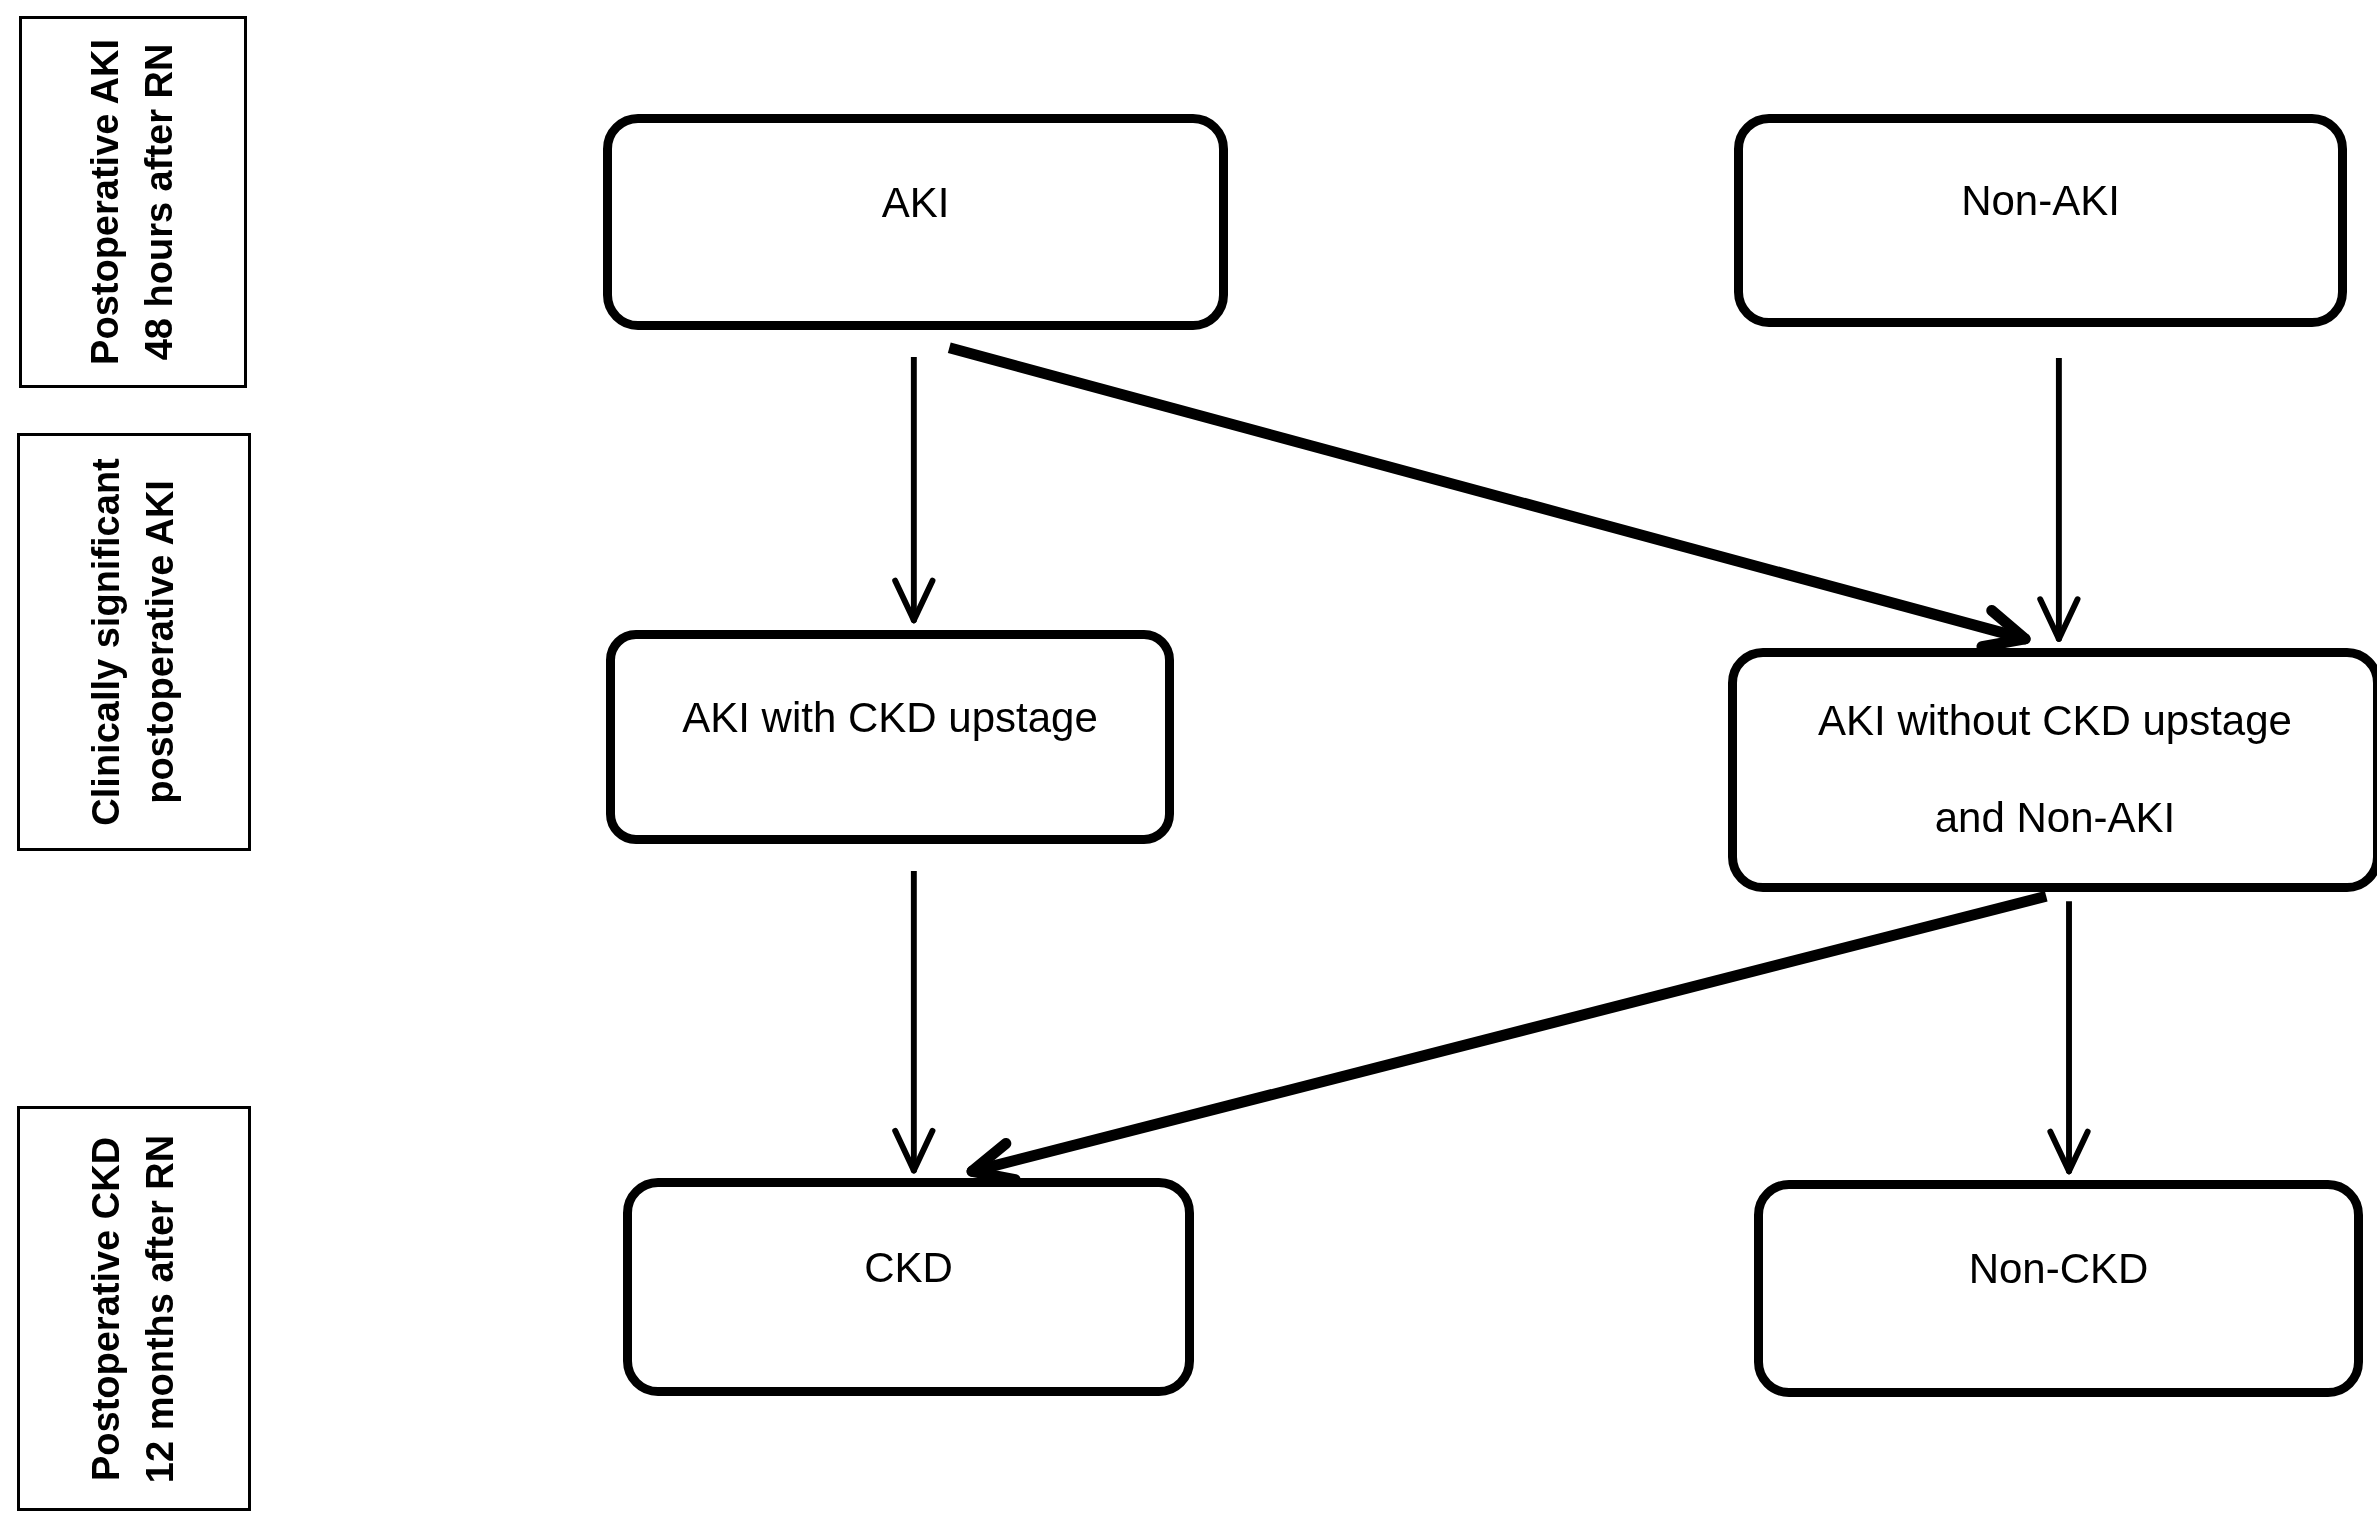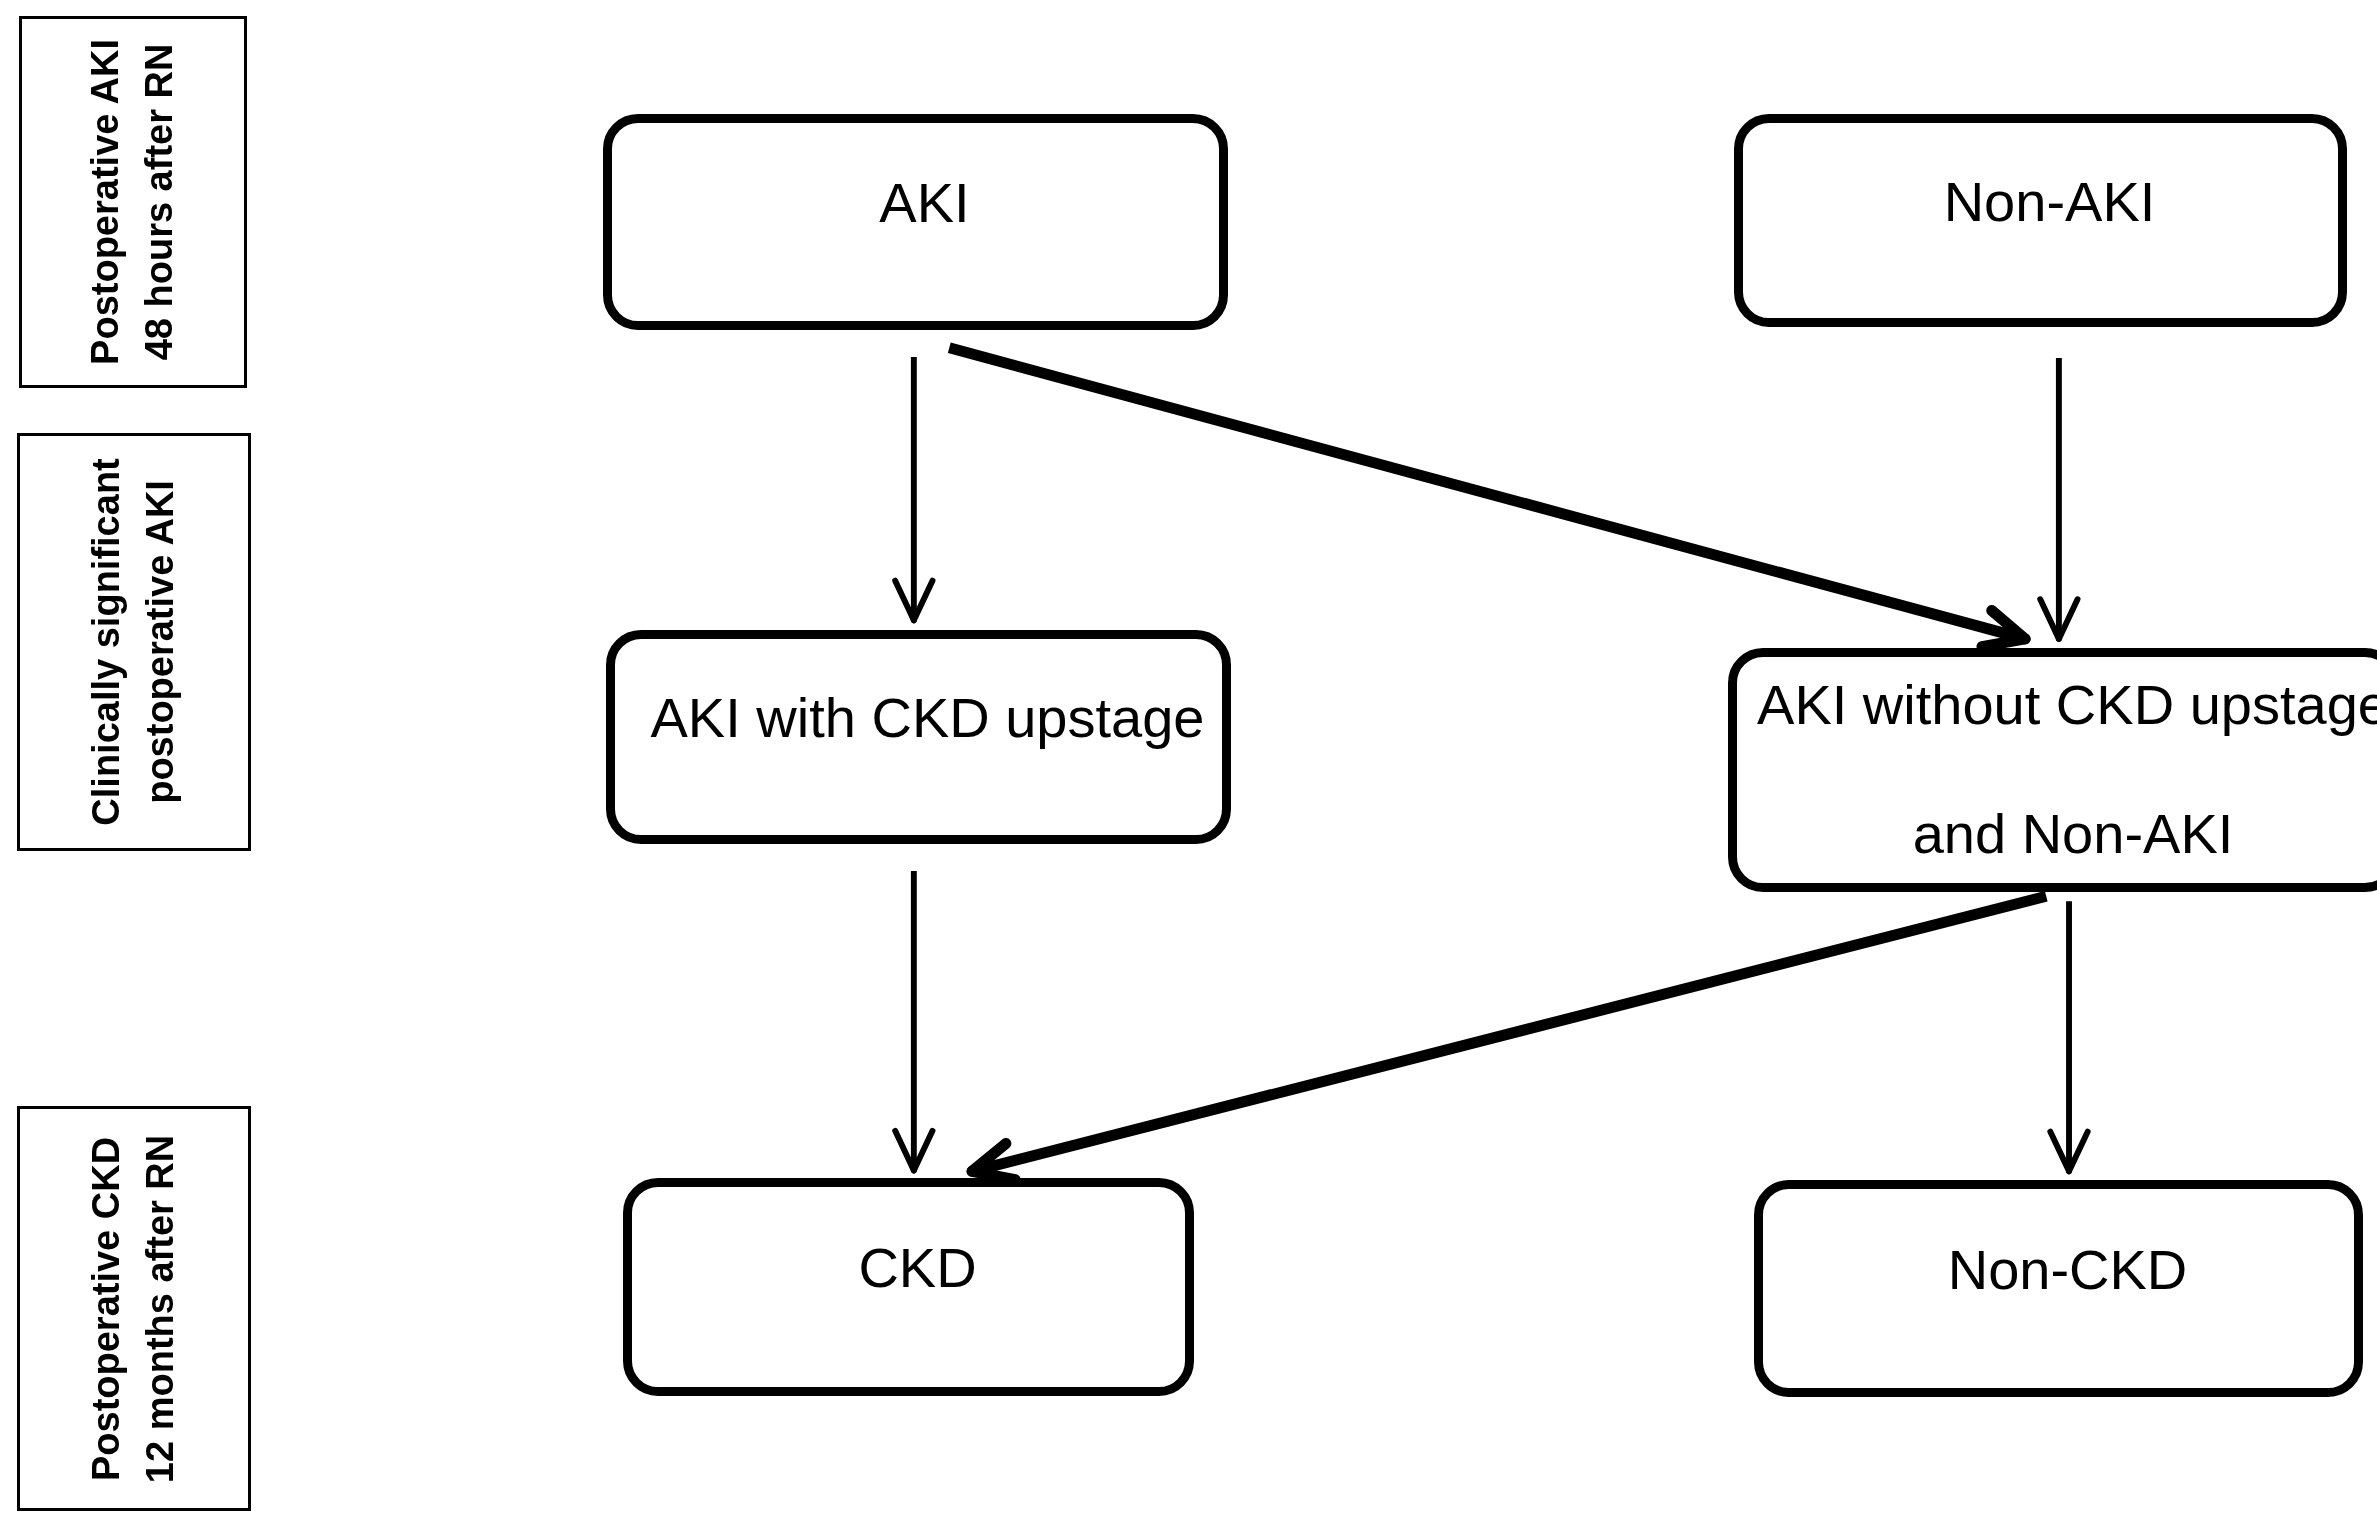--- a/index.html
+++ b/index.html
@@ -15,21 +15,21 @@
   .vlabel{
     transform:rotate(-90deg);
     font-weight:bold;font-size:38px;line-height:1.42;
     text-align:center;white-space:nowrap;
   }
   .vlabel span{display:block;}
   
   .node{
     position:absolute;border:9.3px solid #000;border-radius:35px;background:#fff;
     display:flex;align-items:center;justify-content:center;
-    font-size:56px;text-align:center;padding-left:18px;
+    font-size:42px;text-align:center;
   }
   .node .label{white-space:pre-line;}
   .node.shiftup{padding-bottom:39px;box-sizing:border-box;}
   .node.twolines .label{line-height:2.3;}
   svg.arrows{position:absolute;left:0;top:0;width:2377px;height:1536px;pointer-events:none;}
   svg.arrows line{stroke:#000;}
 </style>
 </head>
 <body>
 
@@ -90,21 +90,21 @@
   </svg>
 
   <div class="node shiftup" style="left:603px;top:114px;width:625px;height:216px;">
     <div class="label">AKI</div>
   </div>
 
   <div class="node shiftup" style="left:1734px;top:114px;width:613px;height:213px;">
     <div class="label">Non-AKI</div>
   </div>
 
-  <div class="node shiftup" style="left:606px;top:630px;width:625px;height:214px;">
+  <div class="node shiftup" style="left:606px;top:630px;width:568px;height:214px;border-radius:30px;">
     <div class="label">AKI with CKD upstage</div>
   </div>
 
   <div class="node twolines" style="left:1728px;top:648px;width:636px;height:226px;">
     <div class="label">AKI without CKD upstage
 and Non-AKI</div>
   </div>
 
   <div class="node shiftup" style="left:623px;top:1178px;width:571px;height:218px;">
     <div class="label">CKD</div>

